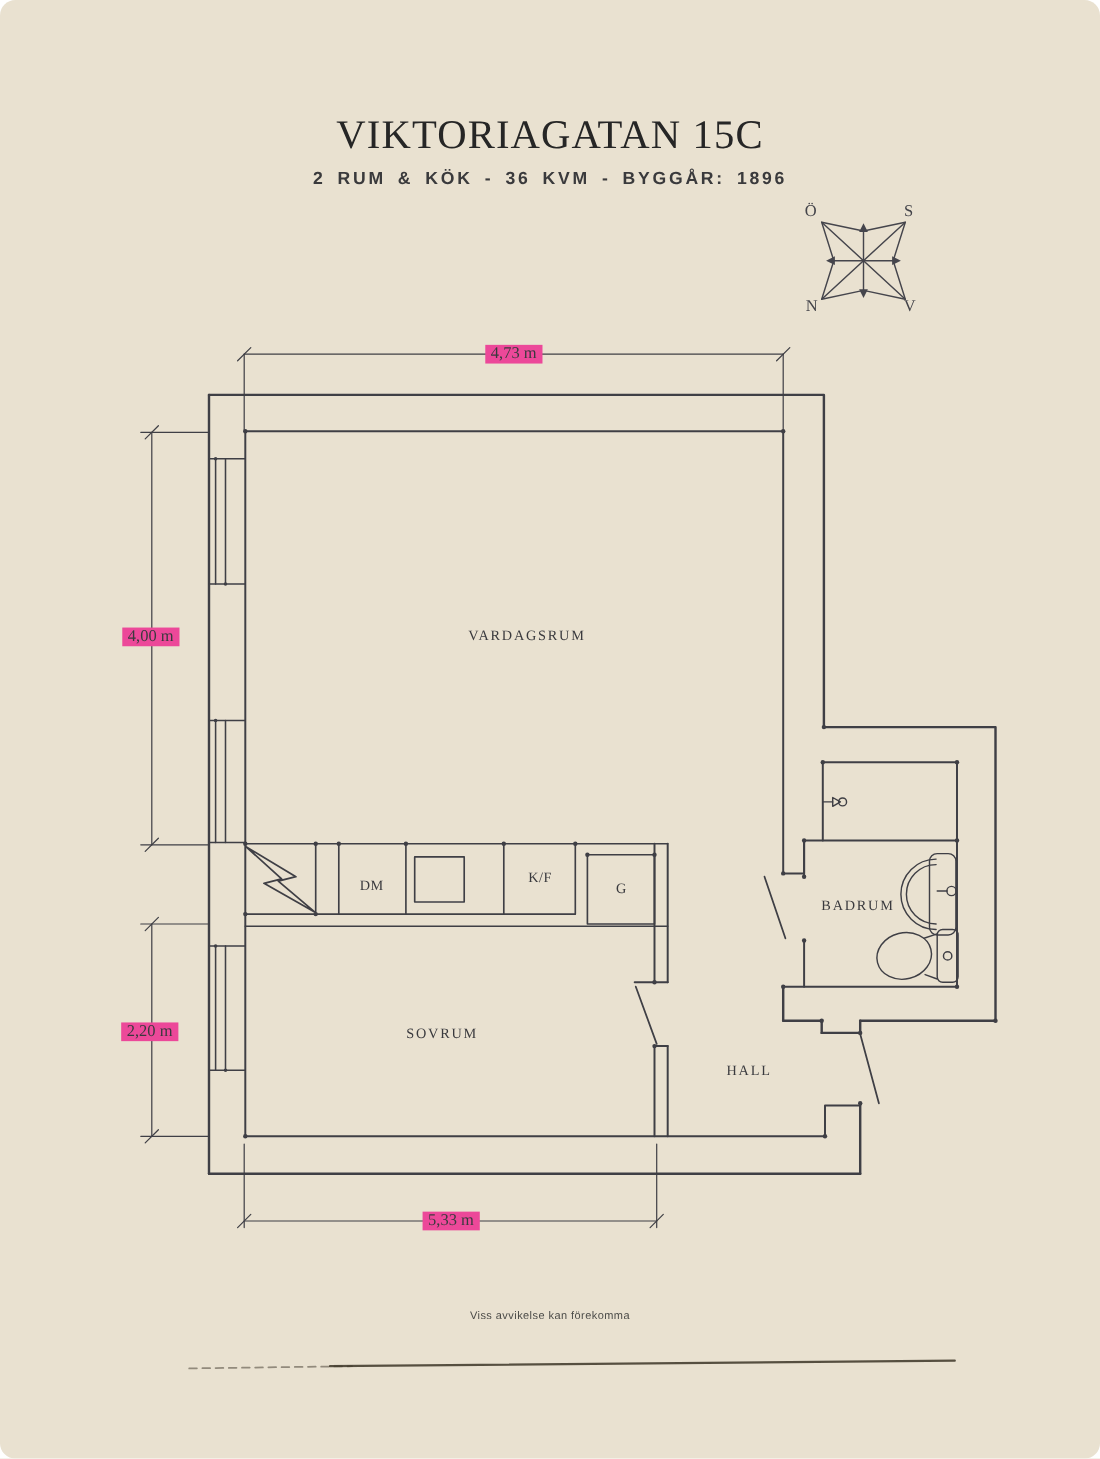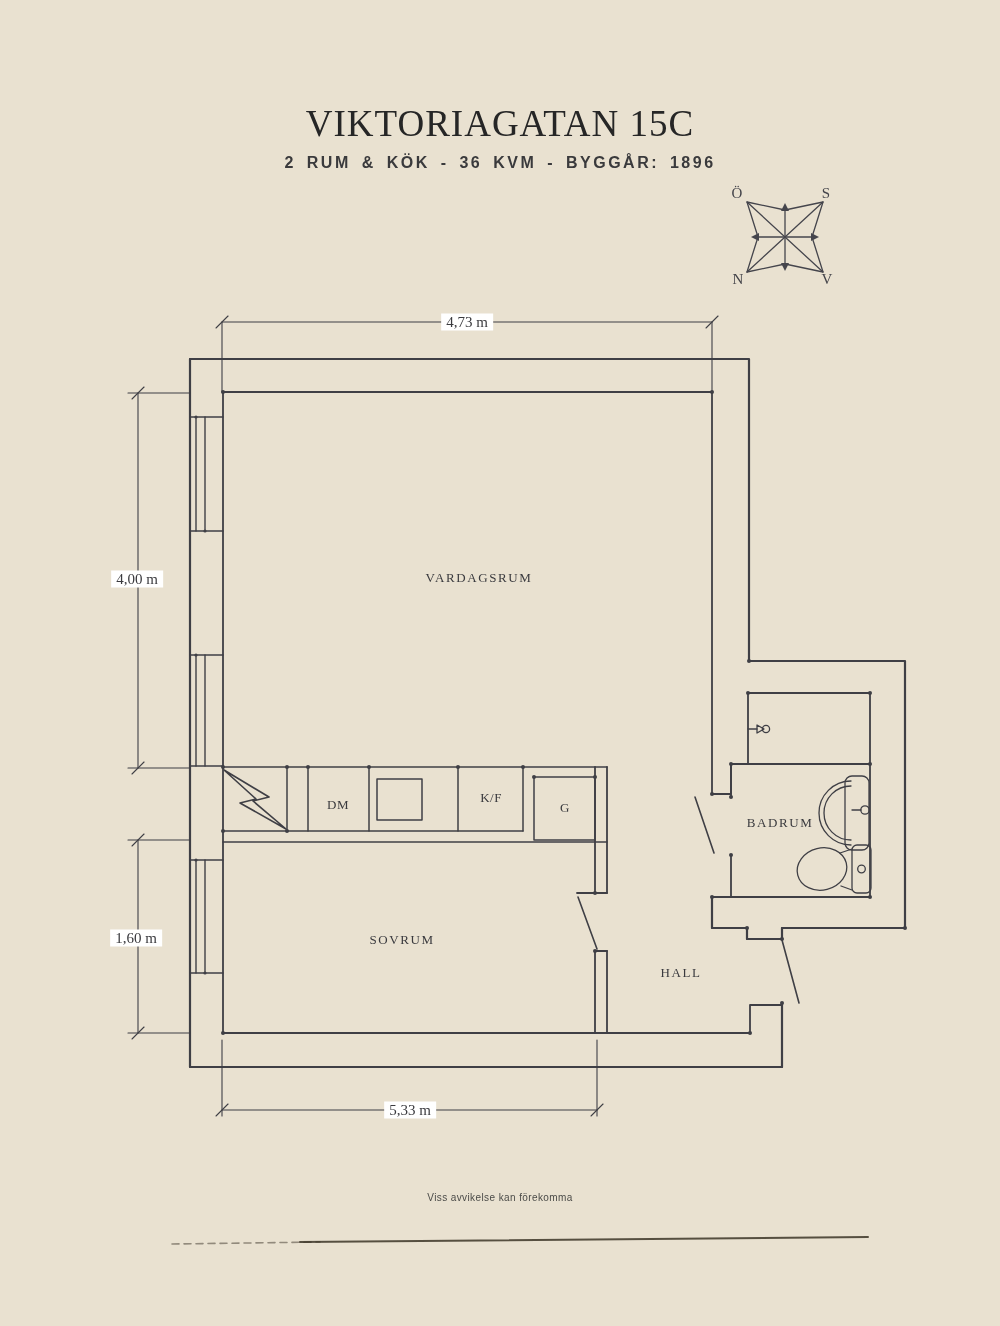--- a/index.html
+++ b/index.html
@@ -1,24 +1,24 @@
 <!DOCTYPE html>
 <html><head>
 <meta charset="utf-8">
 <style>
   html,body{margin:0;padding:0;}
   #page{position:relative;width:1000px;height:1326px;background:#e9e1d0;overflow:hidden;
-        font-family:"Liberation Serif", serif;color:#3b3b3f;}
+        font-family:"Liberation Serif", serif;color:#3b3b3f;border-radius:14px;}
   .abs{position:absolute;transform:translate(-50%,-50%);white-space:nowrap;}
   .title{font-size:37px;letter-spacing:1px;color:#262626;font-weight:400;}
   .subtitle{font-family:"Liberation Sans", sans-serif;font-weight:700;font-size:16px;
             letter-spacing:2.5px;word-spacing:4px;color:#3a3a3c;}
   .room-label{font-size:13px;letter-spacing:1.6px;color:#3a3a3e;}
   .unit-label{font-size:13px;letter-spacing:0.5px;color:#3a3a3e;}
-  .dim-label{font-size:15px;color:#3a3a3e;background:#ffffff;padding:0 5px;}
+  .dim-label{font-size:15px;color:#3a3a3e;background:#ec4899;padding:0 5px;}
   .compass-label{font-size:15px;color:#44444a;}
   .footer{font-family:"Liberation Sans", sans-serif;font-size:10px;letter-spacing:0.4px;color:#4b4b48;}
   svg{position:absolute;left:0;top:0;}
 </style>
 </head>
 <body>
 
 <div id="page">
 
   <div class="abs title" style="left:500px;top:123px;">VIKTORIAGATAN 15C</div>
@@ -224,18 +224,18 @@
   <div class="abs room-label" style="left:402px;top:940px;">SOVRUM</div>
   <div class="abs room-label" style="left:681px;top:973px;">HALL</div>
   <div class="abs room-label" style="left:780px;top:823px;">BADRUM</div>
 
   <div class="abs unit-label" style="left:338px;top:805px;">DM</div>
   <div class="abs unit-label" style="left:491px;top:798px;">K/F</div>
   <div class="abs unit-label" style="left:565px;top:808px;">G</div>
 
   <div class="abs dim-label" style="left:467px;top:322px;">4,73 m</div>
   <div class="abs dim-label" style="left:137px;top:579px;">4,00 m</div>
-  <div class="abs dim-label" style="left:136px;top:938px;">1,60 m</div>
+  <div class="abs dim-label" style="left:136px;top:938px;">2,20 m</div>
   <div class="abs dim-label" style="left:410px;top:1110px;">5,33 m</div>
 
   <div class="abs footer" style="left:500px;top:1197px;">Viss avvikelse kan förekomma</div>
 
 </div>
 
 </body></html>

